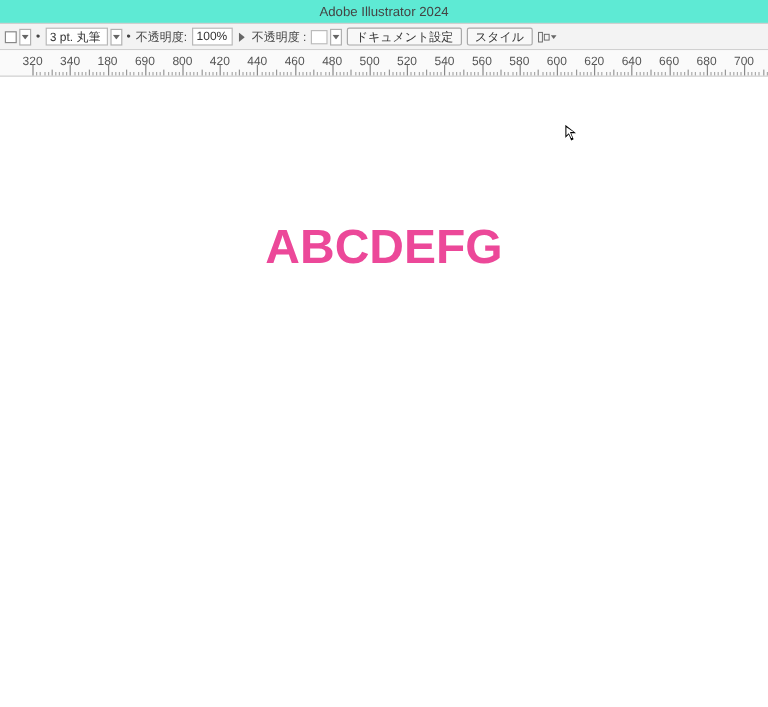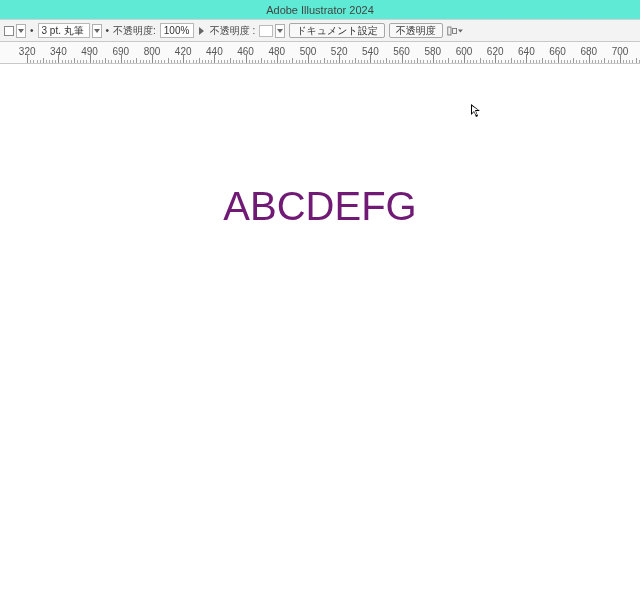--- a/index.html
+++ b/index.html
@@ -71,22 +71,22 @@
   .tick-mid {
     position: absolute; bottom: 0; width: 1px; height: 6px; background: #999;
   }
   
   .canvas {
     position: absolute; top: 22px; left: 0; right: 0; bottom: 0;
     background: #fff;
   }
   .artwork-text {
     position: absolute; top: 120px; left: 0; right: 0;
-    text-align: center; font-size: 40px; font-weight: 400;
-    font-family: Arial, Helvetica, sans-serif; color: #701a75;
+    text-align: center; font-size: 40px; font-weight: 700;
+    font-family: Arial, Helvetica, sans-serif; color: #ec4899;
     letter-spacing: 0px;
   }
   .cursor-arrow {
     position: absolute; width: 10px; height: 14px;
   }
   
   .statusbar {
     position: absolute; bottom: 0; left: 0; right: 0; height: 14px;
     background: #e8e8e8; border-top: 1px solid #c0c0c0;
     display: flex; align-items: center; font-size: 9px; color: #444;
@@ -138,21 +138,21 @@
     <div class="ob-dd">
       <svg viewBox="0 0 6 4">
           <path d="M0 0 L3 4 L6 0 Z" fill="#666"></path>
         </svg>
     </div>
   </div>
   <div class="ob-btn">
     <span>ドキュメント設定</span>
   </div>
   <div class="ob-btn">
-    <span>不透明度</span>
+    <span>スタイル</span>
   </div>
   <div class="ob-icon">
     <svg width="14" height="12" viewBox="0 0 14 12">
       <rect x="1" y="1" width="4" height="10" fill="none" stroke="#666" stroke-width="1"></rect>
       <rect x="7" y="3" width="5" height="6" fill="none" stroke="#666" stroke-width="1"></rect>
     </svg>
     <svg viewBox="0 0 6 4" width="6" height="4">
         <path d="M0 0 L3 4 L6 0 Z" fill="#666"></path>
       </svg>
   </div>
@@ -179,21 +179,21 @@
         <div class="tick-minor" style="left: 61.52px;"></div>
         <div class="tick-minor" style="left: 64.64px;"></div>
         <div class="tick-minor" style="left: 67.76px;"></div>
         <div class="tick-minor" style="left: 70.88px;"></div>
         <div class="tick-mid" style="left: 74px;"></div>
         <div class="tick-minor" style="left: 77.12px;"></div>
         <div class="tick-minor" style="left: 80.24px;"></div>
         <div class="tick-minor" style="left: 83.36px;"></div>
         <div class="tick-minor" style="left: 86.48px;"></div>
         <div class="tick-major" style="left: 89.6px;">
-          <span class="lbl">490</span>
+          <span class="lbl">180</span>
         </div>
         <div class="tick-minor" style="left: 92.72px;"></div>
         <div class="tick-minor" style="left: 95.84px;"></div>
         <div class="tick-minor" style="left: 98.96px;"></div>
         <div class="tick-minor" style="left: 102.08px;"></div>
         <div class="tick-mid" style="left: 105.2px;"></div>
         <div class="tick-minor" style="left: 108.32px;"></div>
         <div class="tick-minor" style="left: 111.44px;"></div>
         <div class="tick-minor" style="left: 114.56px;"></div>
         <div class="tick-minor" style="left: 117.68px;"></div>

